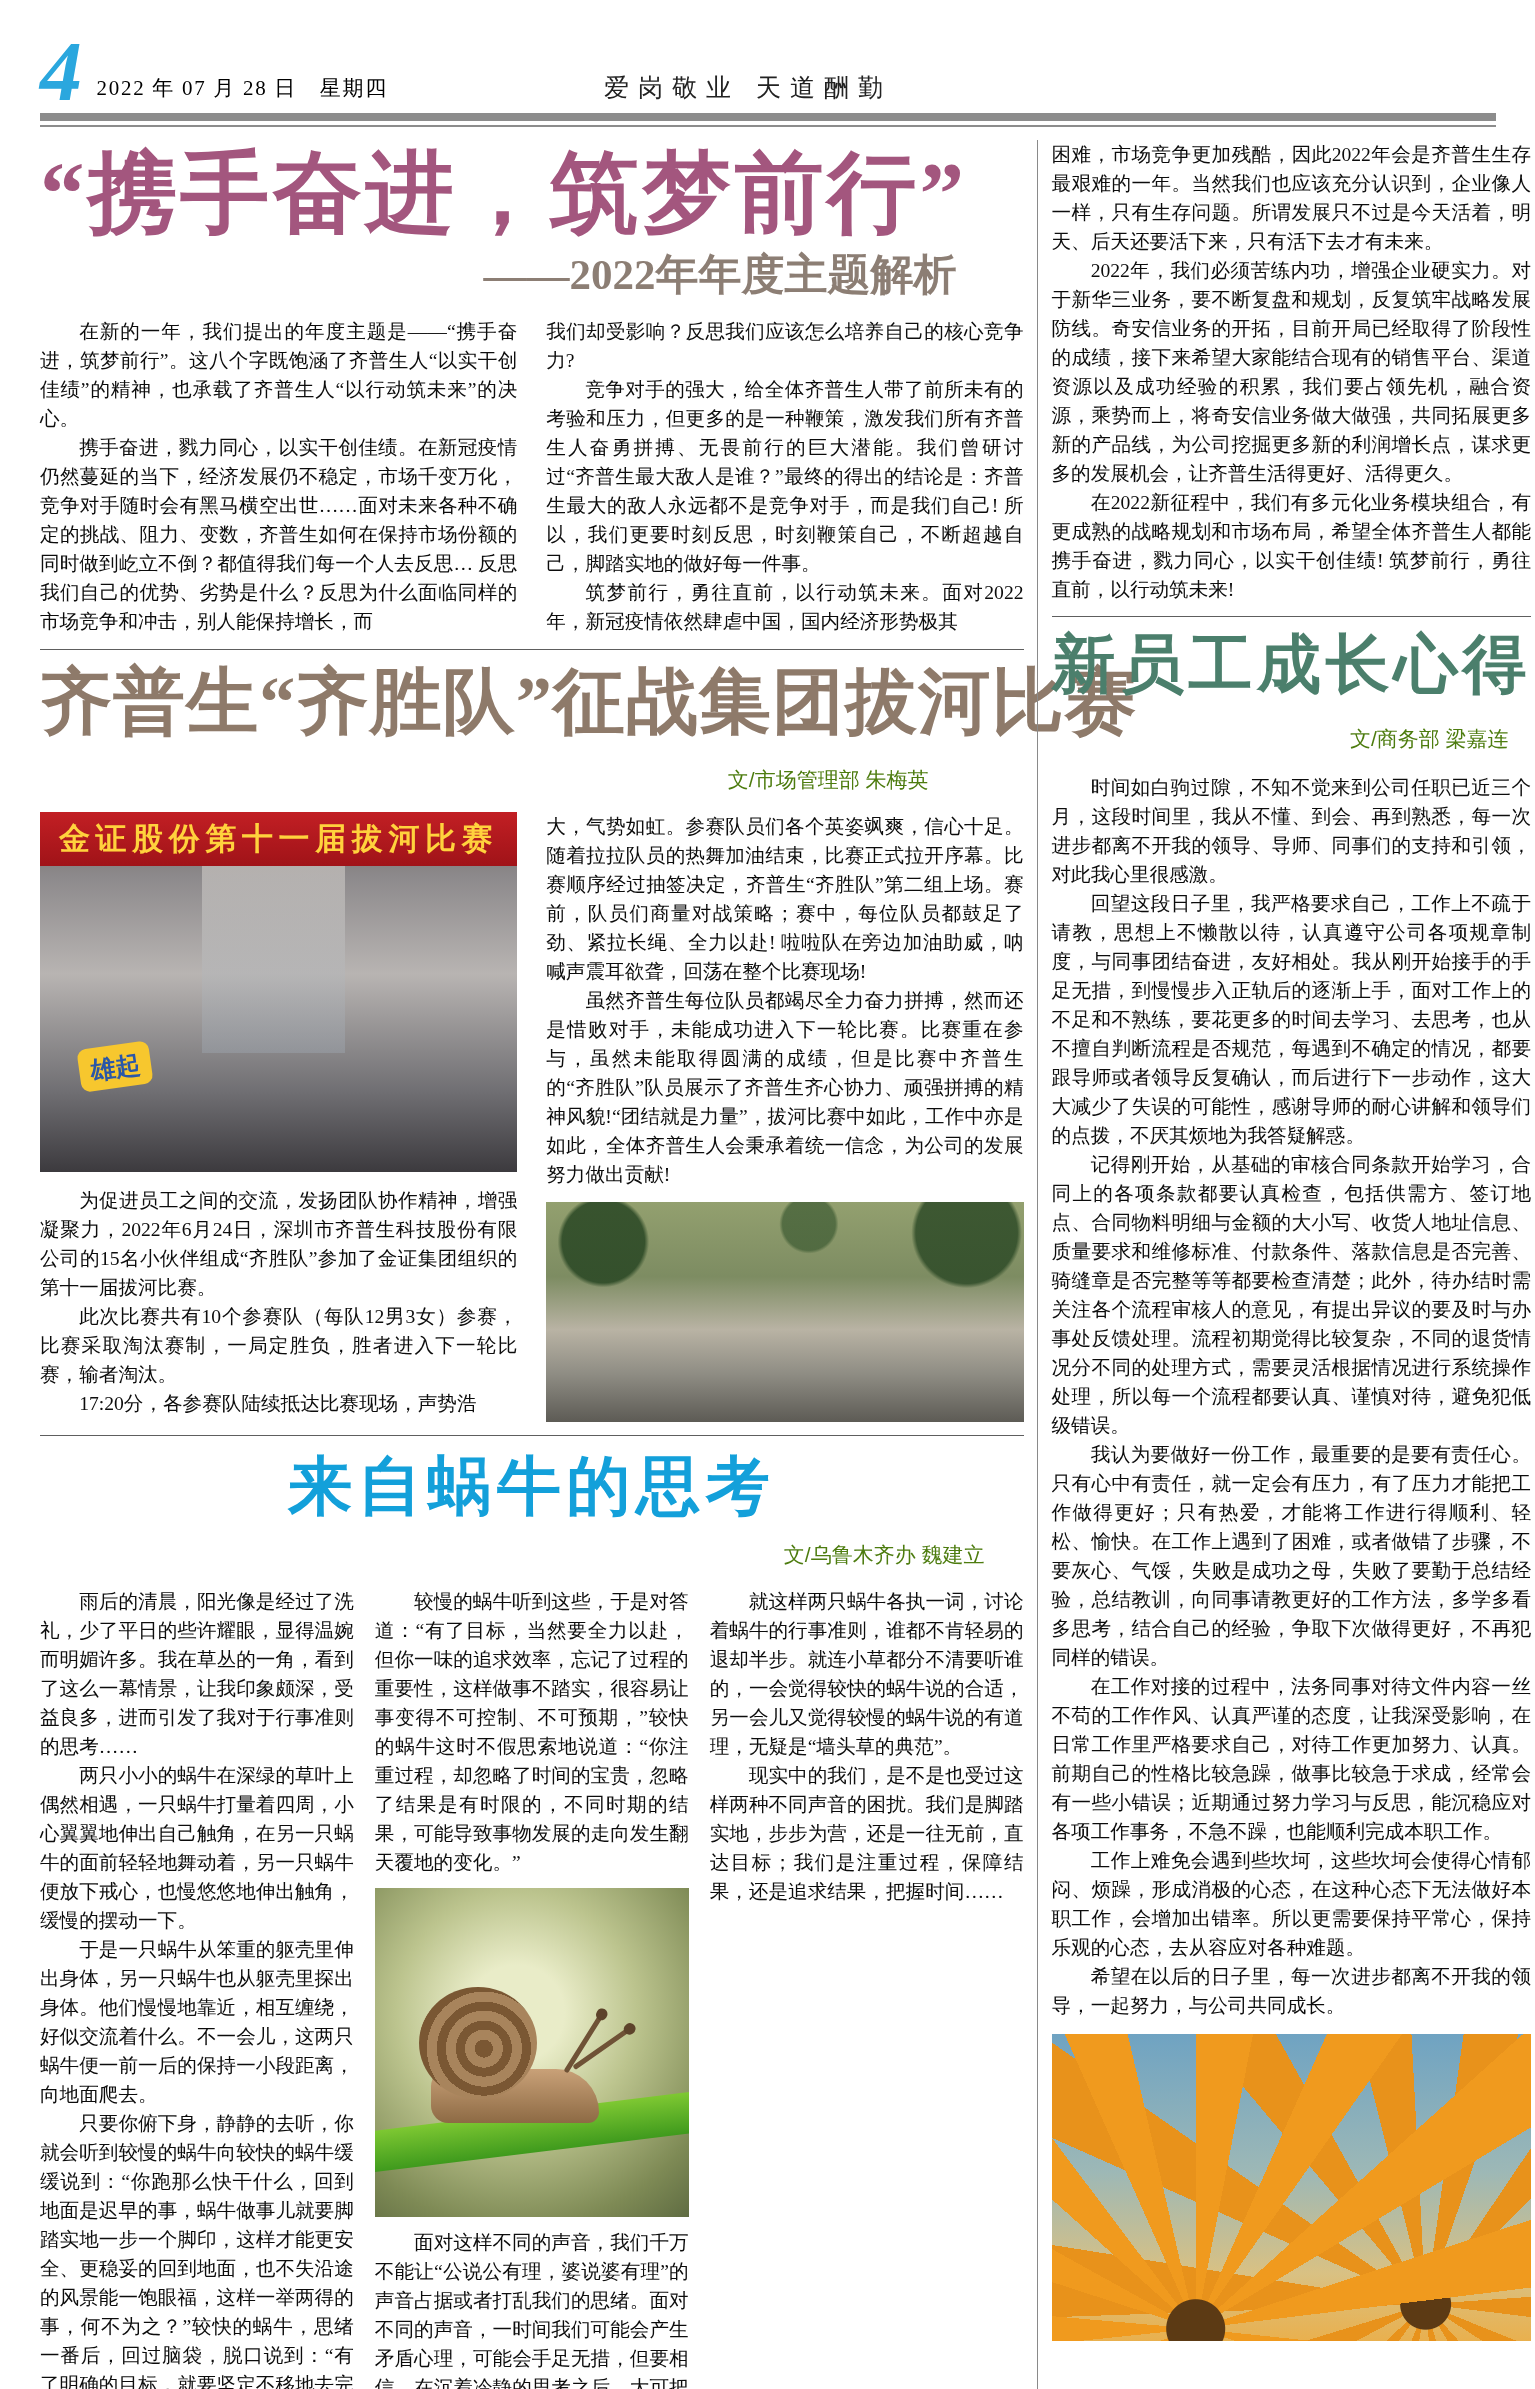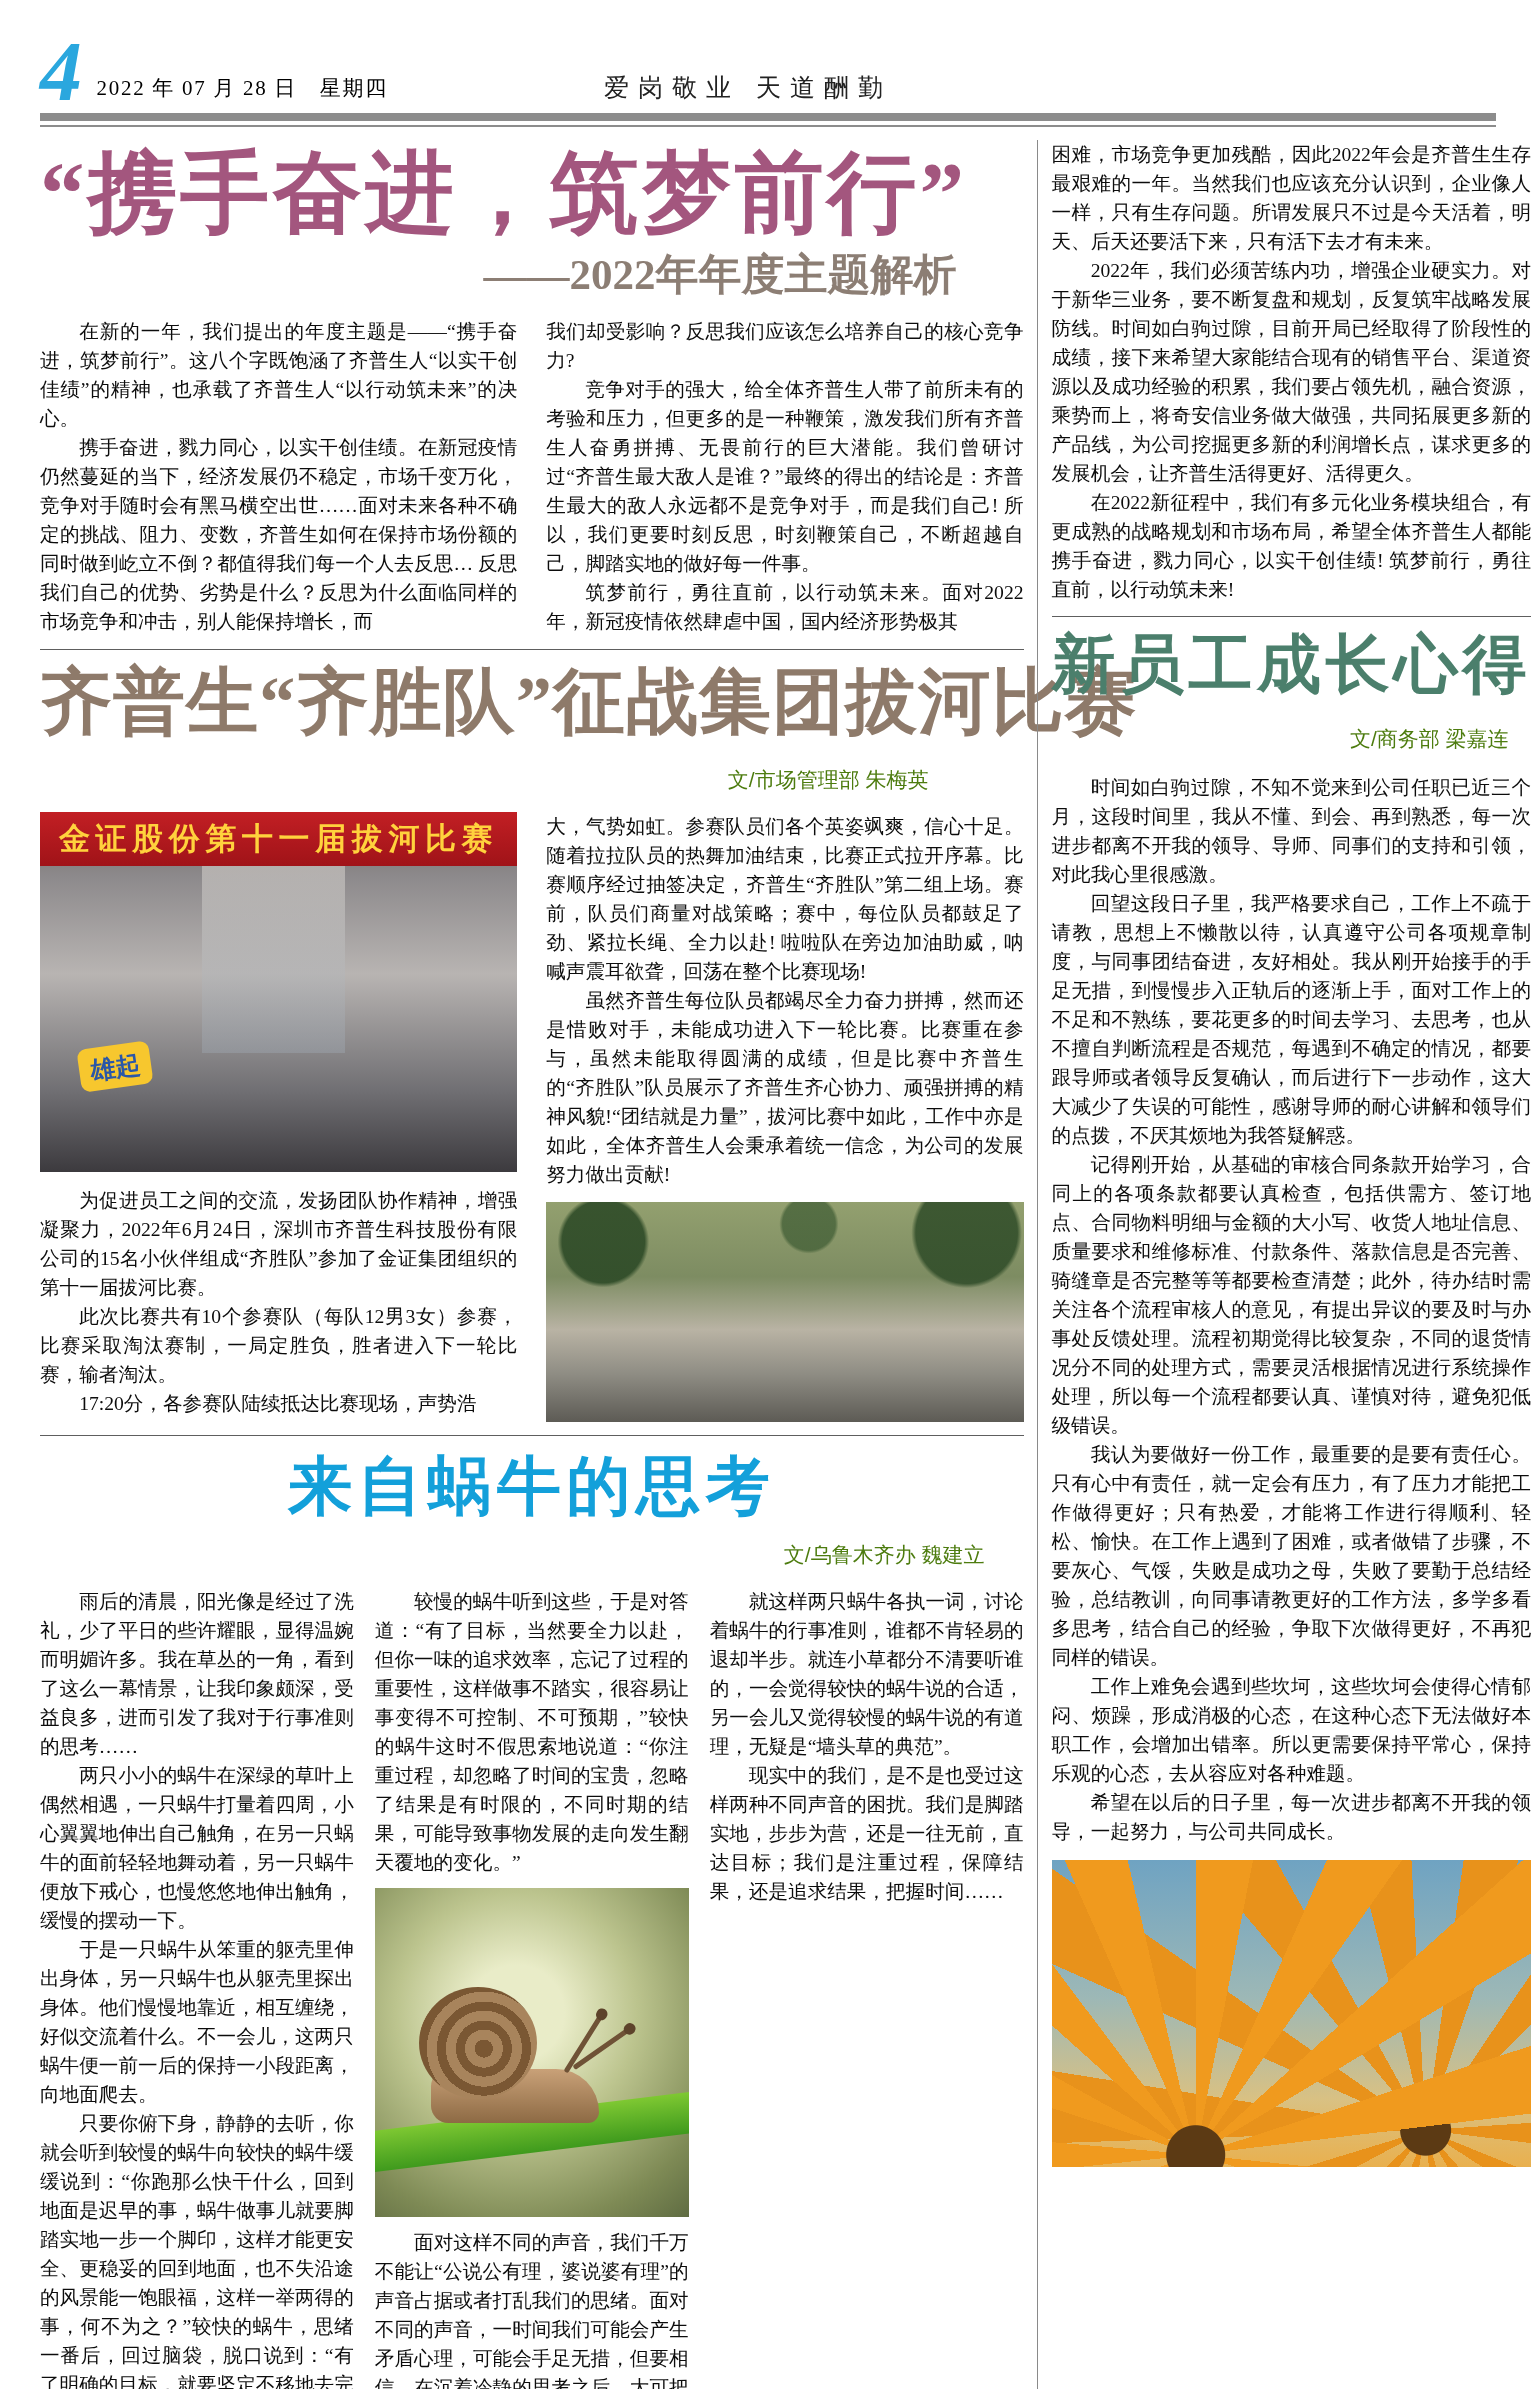--- a/index.html
+++ b/index.html
@@ -169,33 +169,34 @@
             <p class="body ind">现实中的我们，是不是也受过这样两种不同声音的困扰。我们是脚踏实地，步步为营，还是一往无前，直达目标；我们是注重过程，保障结果，还是追求结果，把握时间……</p>
           </div>
         </div>
       </div>
     </div>
 
     <div class="zone-right">
 
       <div>
         <p class="body">困难，市场竞争更加残酷，因此2022年会是齐普生生存最艰难的一年。当然我们也应该充分认识到，企业像人一样，只有生存问题。所谓发展只不过是今天活着，明天、后天还要活下来，只有活下去才有未来。</p>
-        <p class="body ind">2022年，我们必须苦练内功，增强企业硬实力。对于新华三业务，要不断复盘和规划，反复筑牢战略发展防线。时间如白驹过隙，目前开局已经取得了阶段性的成绩，接下来希望大家能结合现有的销售平台、渠道资源以及成功经验的积累，我们要占领先机，融合资源，乘势而上，将奇安信业务做大做强，共同拓展更多新的产品线，为公司挖掘更多新的利润增长点，谋求更多的发展机会，让齐普生活得更好、活得更久。</p>
+        <p class="body ind">2022年，我们必须苦练内功，增强企业硬实力。对于新华三业务，要不断复盘和规划，反复筑牢战略发展防线。奇安信业务的开拓，目前开局已经取得了阶段性的成绩，接下来希望大家能结合现有的销售平台、渠道资源以及成功经验的积累，我们要占领先机，融合资源，乘势而上，将奇安信业务做大做强，共同拓展更多新的产品线，为公司挖掘更多新的利润增长点，谋求更多的发展机会，让齐普生活得更好、活得更久。</p>
         <p class="body ind">在2022新征程中，我们有多元化业务模块组合，有更成熟的战略规划和市场布局，希望全体齐普生人都能携手奋进，戮力同心，以实干创佳绩! 筑梦前行，勇往直前，以行动筑未来!</p>
       </div>
 
       <hr class="hr-sec">
 
       <div>
         <div class="a3-title">新员工成长心得</div>
         <div class="byline a3-byline">文/商务部  梁嘉连</div>
         <p class="body ind">时间如白驹过隙，不知不觉来到公司任职已近三个月，这段时间里，我从不懂、到会、再到熟悉，每一次进步都离不开我的领导、导师、同事们的支持和引领，对此我心里很感激。</p>
         <p class="body ind">回望这段日子里，我严格要求自己，工作上不疏于请教，思想上不懒散以待，认真遵守公司各项规章制度，与同事团结奋进，友好相处。我从刚开始接手的手足无措，到慢慢步入正轨后的逐渐上手，面对工作上的不足和不熟练，要花更多的时间去学习、去思考，也从不擅自判断流程是否规范，每遇到不确定的情况，都要跟导师或者领导反复确认，而后进行下一步动作，这大大减少了失误的可能性，感谢导师的耐心讲解和领导们的点拨，不厌其烦地为我答疑解惑。</p>
         <p class="body ind">记得刚开始，从基础的审核合同条款开始学习，合同上的各项条款都要认真检查，包括供需方、签订地点、合同物料明细与金额的大小写、收货人地址信息、质量要求和维修标准、付款条件、落款信息是否完善、骑缝章是否完整等等都要检查清楚；此外，待办结时需关注各个流程审核人的意见，有提出异议的要及时与办事处反馈处理。流程初期觉得比较复杂，不同的退货情况分不同的处理方式，需要灵活根据情况进行系统操作处理，所以每一个流程都要认真、谨慎对待，避免犯低级错误。</p>
         <p class="body ind">我认为要做好一份工作，最重要的是要有责任心。只有心中有责任，就一定会有压力，有了压力才能把工作做得更好；只有热爱，才能将工作进行得顺利、轻松、愉快。在工作上遇到了困难，或者做错了步骤，不要灰心、气馁，失败是成功之母，失败了要勤于总结经验，总结教训，向同事请教更好的工作方法，多学多看多思考，结合自己的经验，争取下次做得更好，不再犯同样的错误。</p>
+        <p class="body ind">在工作对接的过程中，法务同事对待文件内容一丝不苟的工作作风、认真严谨的态度，让我深受影响，在日常工作里严格要求自己，对待工作更加努力、认真。前期自己的性格比较急躁，做事比较急于求成，经常会有一些小错误；近期通过努力学习与反思，能沉稳应对各项工作事务，不急不躁，也能顺利完成本职工作。</p>
         <p class="body ind">工作上难免会遇到些坎坷，这些坎坷会使得心情郁闷、烦躁，形成消极的心态，在这种心态下无法做好本职工作，会增加出错率。所以更需要保持平常心，保持乐观的心态，去从容应对各种难题。</p>
         <p class="body ind">希望在以后的日子里，每一次进步都离不开我的领导，一起努力，与公司共同成长。</p>
         <div class="photo sunflower"></div>
       </div>
     </div>
   </div>
 
 </div>
 
 

